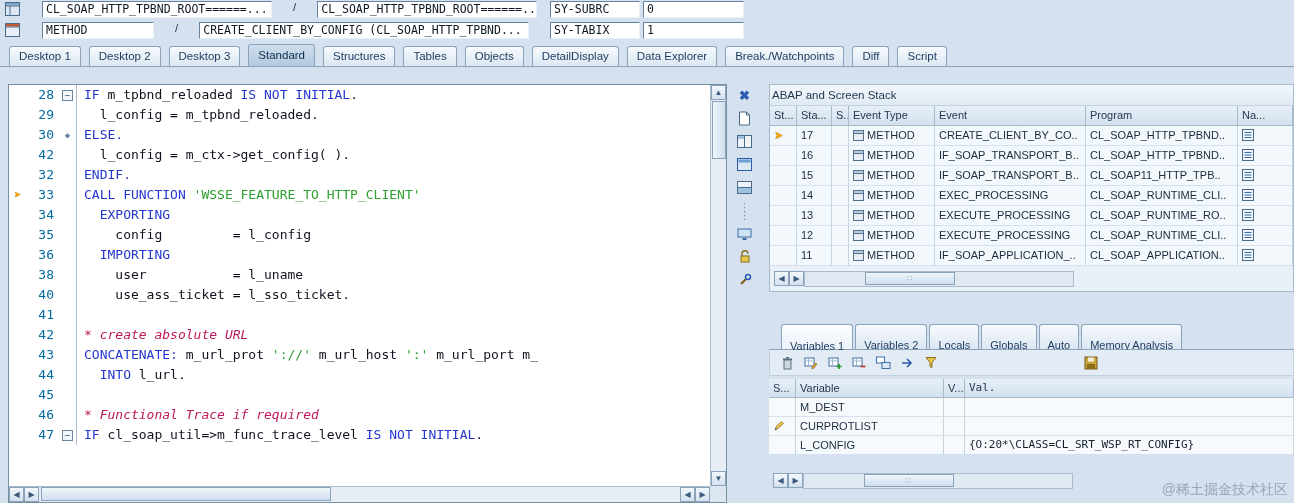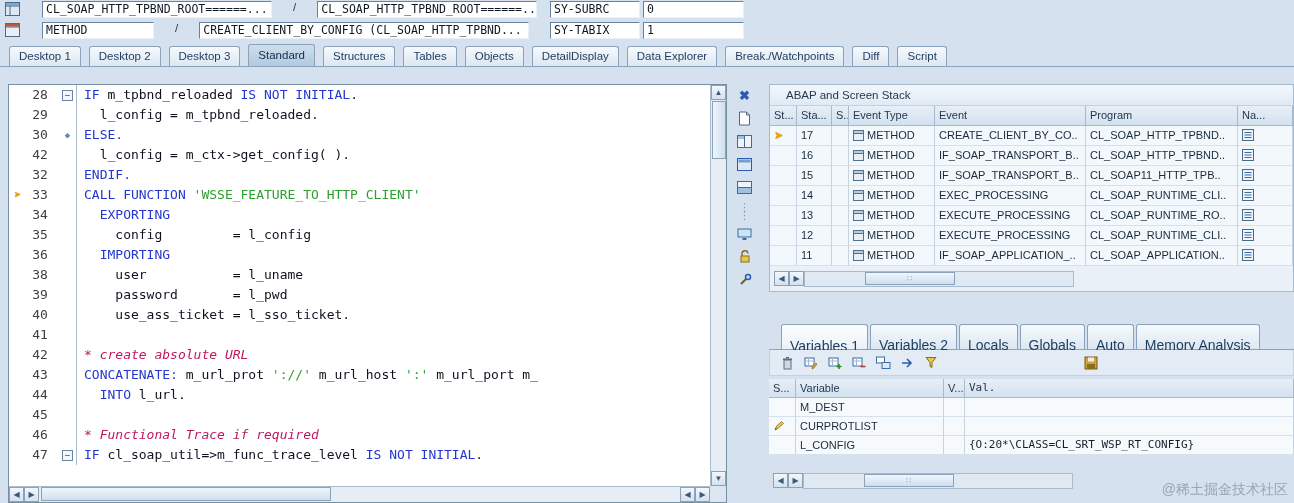--- a/index.html
+++ b/index.html
@@ -24,21 +24,21 @@
   .tab{height:20px;line-height:19px;padding:0 9px;border:1px solid #8aa2ba;border-bottom:none;border-radius:3px 3px 0 0;
        background:linear-gradient(#f6fafd,#dce7f2);color:#1c3a5e;white-space:nowrap;cursor:default}
   .tab.active{background:linear-gradient(#cfdeee,#b2c9de);height:22px;line-height:21px;color:#122c4c}
 
   
   .code-panel{position:absolute;left:8px;top:84px;width:719px;height:419px;background:#fff;border:1px solid #76909f}
   .code-lines{position:absolute;left:0;top:0;right:16px;bottom:16px;overflow:hidden;background:#fff}
   .cl{display:flex;height:20px;line-height:20px;font-family:"DejaVu Sans Mono",monospace;font-size:13px}
   .gut{width:17px;flex:none;text-align:center}
   .arrow{color:#f2a600;font-size:12px;text-shadow:0 0 1px #8a6000}
-  .lnum{width:33px;flex:none;text-align:center;padding-right:5px;color:#404040}
+  .lnum{width:33px;flex:none;text-align:right;padding-right:5px;color:#0369a1}
   .fold{width:17px;flex:none;display:flex;align-items:center;justify-content:center}
   .foldbox{width:11px;height:11px;border:1px solid #6b85a0;background:#f2f7fc;font-size:9px;line-height:9px;text-align:center;color:#33516e}
   .folddot{color:#6b85a0;font-size:9px}
   .txt{flex:1;border-left:1px solid #aabdcf;padding-left:7px;white-space:pre;overflow:hidden}
   .cl.sel .txt{background:#c8ddf2}
   .tk-k{color:#2336cf}.tk-t{color:#10131f}.tk-s{color:#2fa02f}.tk-c{color:#be185d;font-style:italic}
   .caret{display:inline-block;width:1px;height:13px;background:#000;vertical-align:-2px;margin-left:1px}
 
   
   .sbtn{width:15px;height:15px;border:1px solid #8aa2ba;background:linear-gradient(#f2f7fc,#d4e1ee);color:#3c5a7a;
@@ -54,39 +54,39 @@
 
   
   .minibar{position:absolute;left:731px;top:86px;width:27px;display:flex;flex-direction:column;align-items:center;gap:4px}
   .sicon{width:21px;height:19px;display:flex;align-items:center;justify-content:center}
   .g-close{color:#2a5db0;font-size:13px;font-weight:bold}
   .sgrip{color:#7a93aa;font-size:11px;margin:5px 0;line-height:8px}
 
   
   .stack-panel{position:absolute;left:769px;top:84px;width:525px;height:208px;background:#e9f0f8;border:1px solid #a7bacb;
                display:flex;flex-direction:column}
-  .panel-title{height:21px;line-height:21px;padding-left:16px;color:#25384e;background:linear-gradient(#f2f7fc,#e0eaf4);
+  .panel-title{height:21px;line-height:21px;padding-left:2px;color:#25384e;background:linear-gradient(#f2f7fc,#e0eaf4);
                border-bottom:1px solid #c2d1e0;flex:none}
   .srow{display:flex;height:20px;line-height:19px;flex:none}
   .scell{padding:0 4px;white-space:nowrap;overflow:hidden;flex:none;font-size:11px}
   .shead .scell{background:linear-gradient(#e7eff7,#d3e1ef);border-right:1px solid #a7bacb;border-bottom:1px solid #a7bacb;color:#25384e}
   .sdata .scell{background:#f3f8fc;border-right:1px solid #c6d4e2;border-bottom:1px solid #d5e1ec}
   .c-st{width:27px}.c-sta{width:35px}.c-s{width:17px}.c-et{width:86px}.c-ev{width:151px}.c-pg{width:152px}.c-na{flex:1}
   .rowarrow{color:#f2a600;font-size:11px;text-shadow:0 0 1px #8a6000}
   .micon{display:inline-block;vertical-align:-2px;margin-right:3px}
   .pscroll{display:flex;height:16px;margin:4px;width:300px;flex:none;margin-top:auto}
   .ptrack{flex:1;background:#e0e9f2;border:1px solid #a9bccd;position:relative}
   .pthumb{position:absolute;left:60px;top:0;width:90px;height:13px;background:linear-gradient(#f0f6fb,#cfdeee);
           border:1px solid #8aa2ba;display:flex;align-items:center;justify-content:center;color:#7a93aa;font-size:8px;letter-spacing:1px}
 
   
   .vars-panel{position:absolute;left:769px;top:329px;width:525px;height:164px;display:flex;flex-direction:column}
   .vtabs{display:flex;align-items:flex-end;gap:2px;padding-left:12px;height:21px;border-bottom:1px solid #8aa2ba;flex:none}
   .vtab{height:18px;line-height:17px;padding:12px 8px;border:1px solid #8aa2ba;border-bottom:none;border-radius:3px 3px 0 0;
-        background:linear-gradient(#f6fafd,#dce7f2);font-size:14px;color:#1c3a5e;white-space:nowrap}
+        background:linear-gradient(#f6fafd,#dce7f2);font-size:11px;color:#1c3a5e;white-space:nowrap}
   .vtab.active{background:linear-gradient(#fdfeff,#eaf1f8);height:20px;line-height:19px}
   .vtoolbar{display:flex;align-items:center;gap:6px;height:26px;padding-left:8px;background:#e3ecf5;
             border:1px solid #c2d1e0;border-top:none;flex:none}
   .ticon{width:18px;height:18px;display:flex;align-items:center;justify-content:center}
   .tspacer{width:130px}
   .vtable{margin-top:3px}
   .vrow{display:flex;height:19px;line-height:18px}
   .vcell{padding:0 4px;font-size:11px;white-space:nowrap;overflow:hidden;flex:none}
   .vhead .vcell{background:linear-gradient(#e7eff7,#d3e1ef);border-right:1px solid #a7bacb;border-bottom:1px solid #a7bacb;color:#25384e}
   .vdata .vcell{background:#f6fafd;border-right:1px solid #c6d4e2;border-bottom:1px solid #d5e1ec}
@@ -217,26 +217,20 @@
           <span class="gut"></span>
           <span class="lnum">36</span>
           <span class="fold"></span>
           <span class="txt"><span class="tk-k">  IMPORTING</span></span>
         </div>
         <div class="cl">
           <span class="gut"></span>
           <span class="lnum">38</span>
           <span class="fold"></span>
           <span class="txt"><span class="tk-t">    user           = l_uname</span></span>
-        </div>
-        <div class="cl">
-          <span class="gut"></span>
-          <span class="lnum">39</span>
-          <span class="fold"></span>
-          <span class="txt"><span class="tk-t">    password       = l_pwd</span></span>
         </div>
         <div class="cl">
           <span class="gut"></span>
           <span class="lnum">40</span>
           <span class="fold"></span>
           <span class="txt"><span class="tk-t">    use_ass_ticket = l_sso_ticket.</span></span>
         </div>
         <div class="cl">
           <span class="gut"></span>
           <span class="lnum">41</span>

